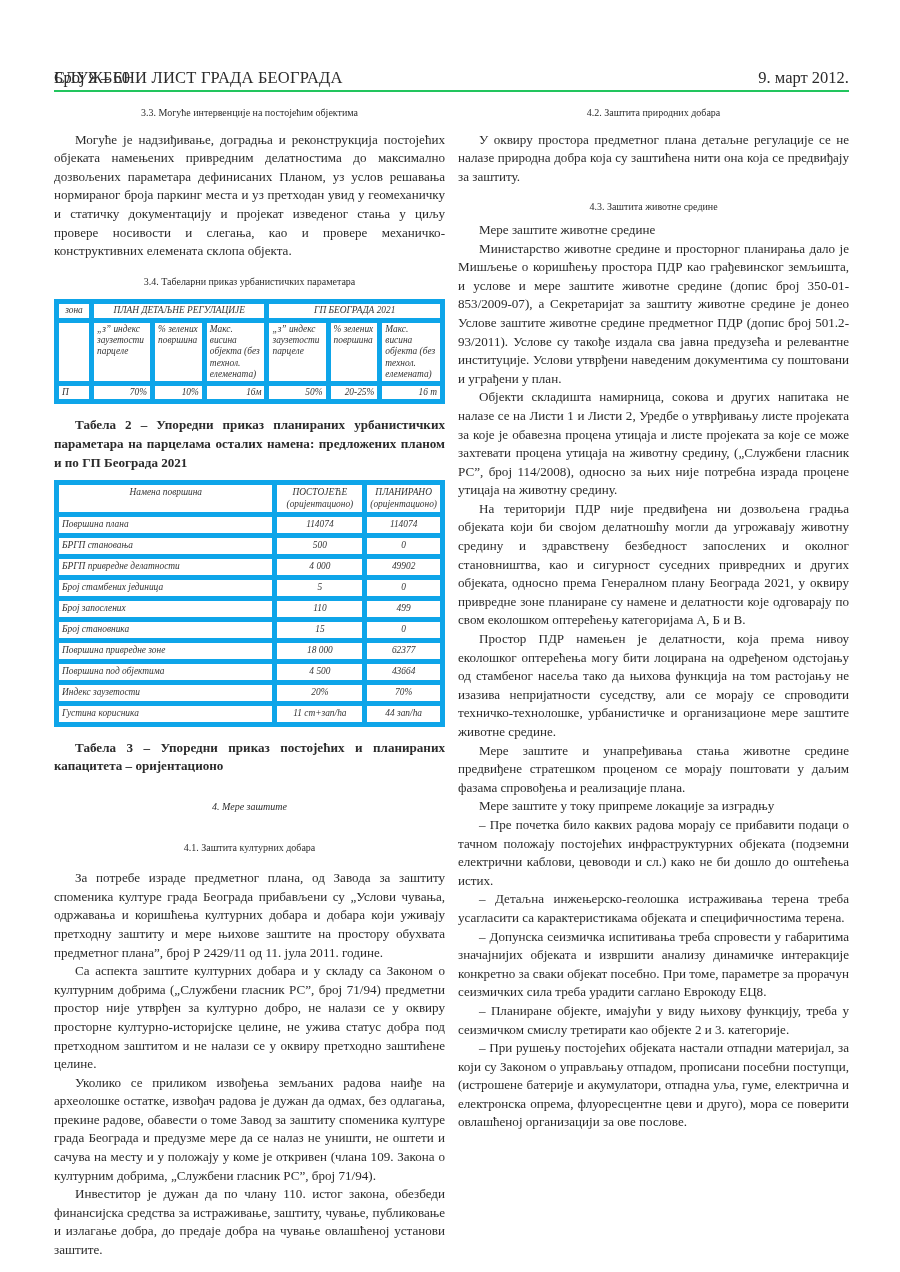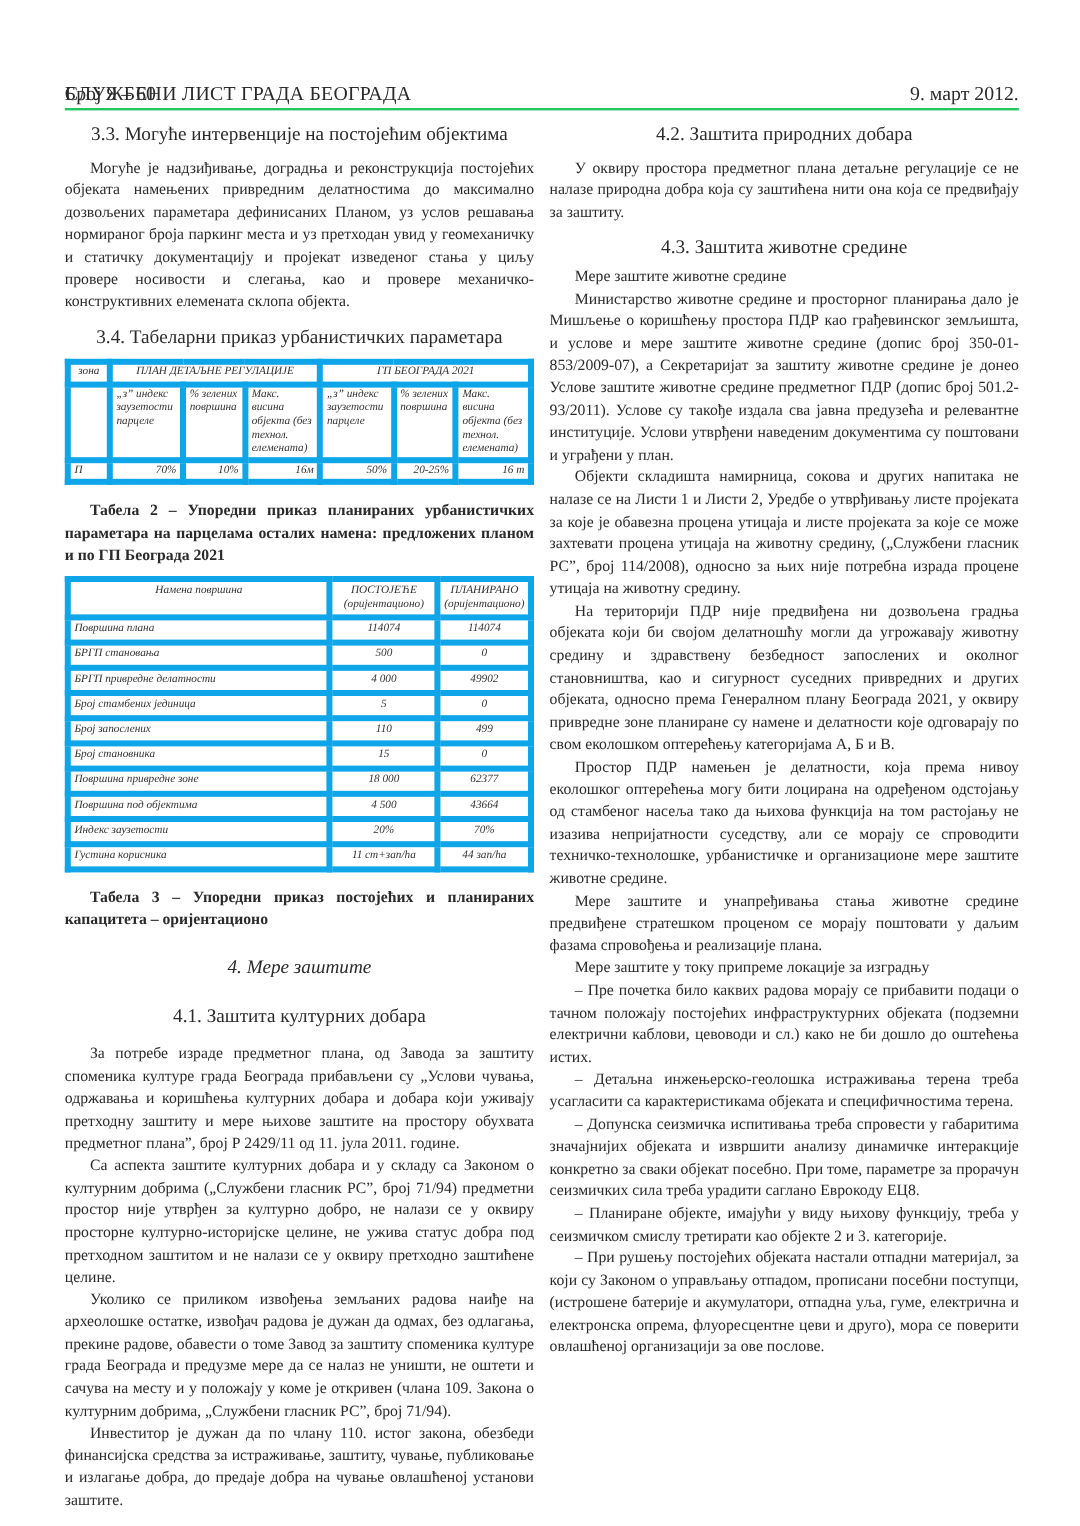--- a/index.html
+++ b/index.html
@@ -10,21 +10,21 @@
   .page-header span { position: absolute; top: 2px; }
   .hdr-left { left: 0; }
   .hdr-center { left: 0; right: 0; text-align: left; letter-spacing: 0.2px; }
   .hdr-right { right: 0; }
 
   .col { position: absolute; top: 104px; font-size: 13.1px; line-height: 18.6px; }
   .col-left { left: 54px; width: 391px; }
   .col-right { left: 458px; width: 391px; }
 
   p { margin: 0; text-align: justify; text-indent: 21px; hyphens: manual; }
-  h3 { margin: 0; font-weight: normal; font-size: 16px; text-align: center; line-height: 18.6px; }
+  h3 { margin: 0; font-weight: normal; font-size: 10px; text-align: center; line-height: 18.6px; }
   h3.italic { font-style: italic; }
   .sp6 { height: 8px; }
   .sp10 { height: 12px; }
   .sp20 { height: 22px; }
 
   table { border-collapse: collapse; width: 391px; font-size: 9.4px; line-height: 11.3px; color: #333; }
   table td, table th { border: 5px solid #0ea5e9; font-weight: normal; padding: 1px 3px; vertical-align: top; font-style: italic; }
   .t1 th { text-align: center; }
   .t1 td.num { text-align: right; }
   .t1 .head2 td { text-align: left; height: 56px; }

